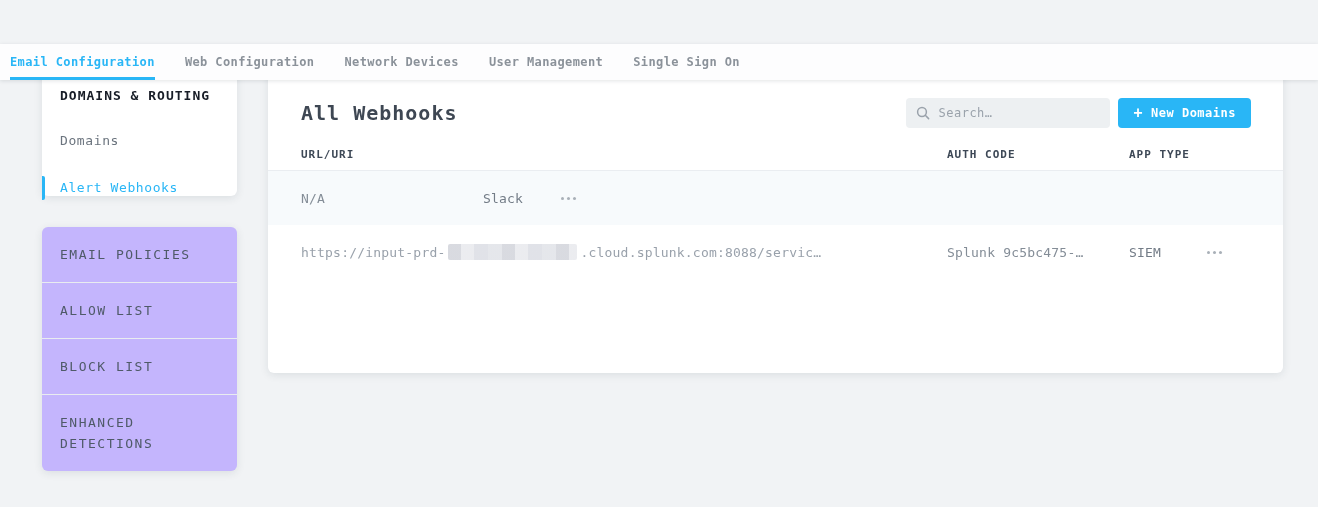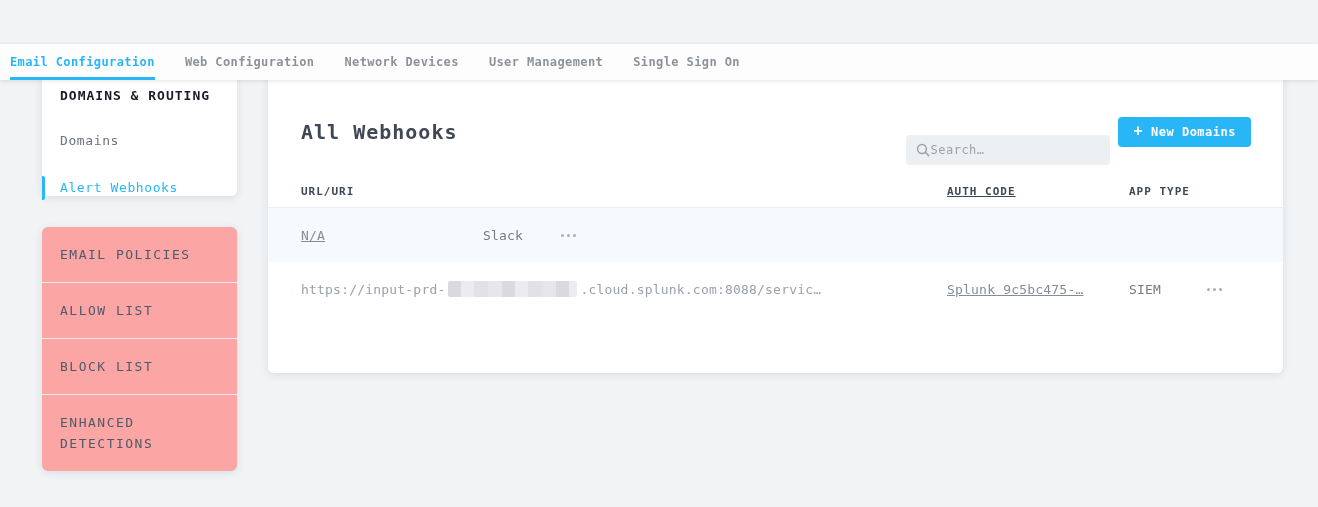--- a/index.html
+++ b/index.html
@@ -37,39 +37,39 @@
   }
   .routing-item {
     position:relative; font-size:13px; color:#6b747e; letter-spacing:.6px;
     margin-top:29px; cursor:pointer; line-height:18px;
   }
   .routing-item.active { color:var(--accent); }
   .routing-item.active .active-bar {
     position:absolute; left:-18px; top:-3px; bottom:-3px; width:3px;
     background:var(--accent); border-radius:0 2px 2px 0;
   }
-  .links-card { left:42px; top:227px; width:195px; background:#fca5a5; }
+  .links-card { left:42px; top:227px; width:195px; background:#c4b5fd; }
   .link-item {
     padding:17px 18px; font-size:13px; color:#4f5a68; letter-spacing:1.5px;
     line-height:21px; cursor:pointer;
   }
   .link-item + .link-item { border-top:1px solid #e9ecf0; }
   
   .main-card { left:268px; top:68px; width:1015px; height:305px; }
   .main-header {
     display:flex; align-items:center; justify-content:space-between;
     padding:30px 32px 20px 33px;
   }
   .main-title {
     font-size:20px; font-weight:bold; color:#3e4753; letter-spacing:1px;
   }
   .header-right { display:flex; align-items:center; gap:8px; }
   .search-box {
     display:flex; align-items:center; width:204px; height:30px;
-    background:#edf0f2; border-radius:4px; padding:0 10px; margin-top:37px;
+    background:#edf0f2; border-radius:4px; padding:0 10px; gap:8px;
   }
   .search-box input {
     border:none; outline:none; background:transparent; width:100%;
     font-family:"DejaVu Sans Mono", monospace; font-size:12px; color:#5a636d;
   }
   .search-box input::placeholder { color:#9aa2ab; letter-spacing:.5px; }
   .btn-new {
     display:flex; align-items:center; gap:8px; height:30px; padding:0 15px;
     background:var(--accent); color:#fff; border:none; border-radius:4px;
     font-family:"DejaVu Sans Mono", monospace; font-size:12px; font-weight:bold;
@@ -78,21 +78,21 @@
   .btn-plus { font-size:15px; font-weight:bold; line-height:1; }
   
   .thead {
     display:flex; align-items:flex-end; padding:0 33px 9px;
     border-bottom:1px solid #eaedf1;
   }
   .thead .cell {
     font-size:11px; font-weight:bold; color:#3d4856; letter-spacing:1px;
   }
   .cell-url { flex:1 1 auto; min-width:0; }
-  .cell-auth { width:182px; flex:none;text-decoration:underline; }
+  .cell-auth { width:182px; flex:none; }
   .cell-app { width:78px; flex:none; }
   .cell-dots { width:43px; flex:none; display:flex; align-items:center; }
   .trow { display:flex; align-items:center; padding:0 33px; height:54px; }
   .trow:nth-child(odd) { background:#f7fafc; }
   .trow .cell { font-size:13px; letter-spacing:.2px; white-space:nowrap; }
   .url-wrap { display:flex; align-items:center; color:#99a1ab; overflow:hidden; }
   .redact {
     display:inline-block; height:16px; margin:0 3px; border-radius:2px;
     background:
       repeating-linear-gradient(90deg,

